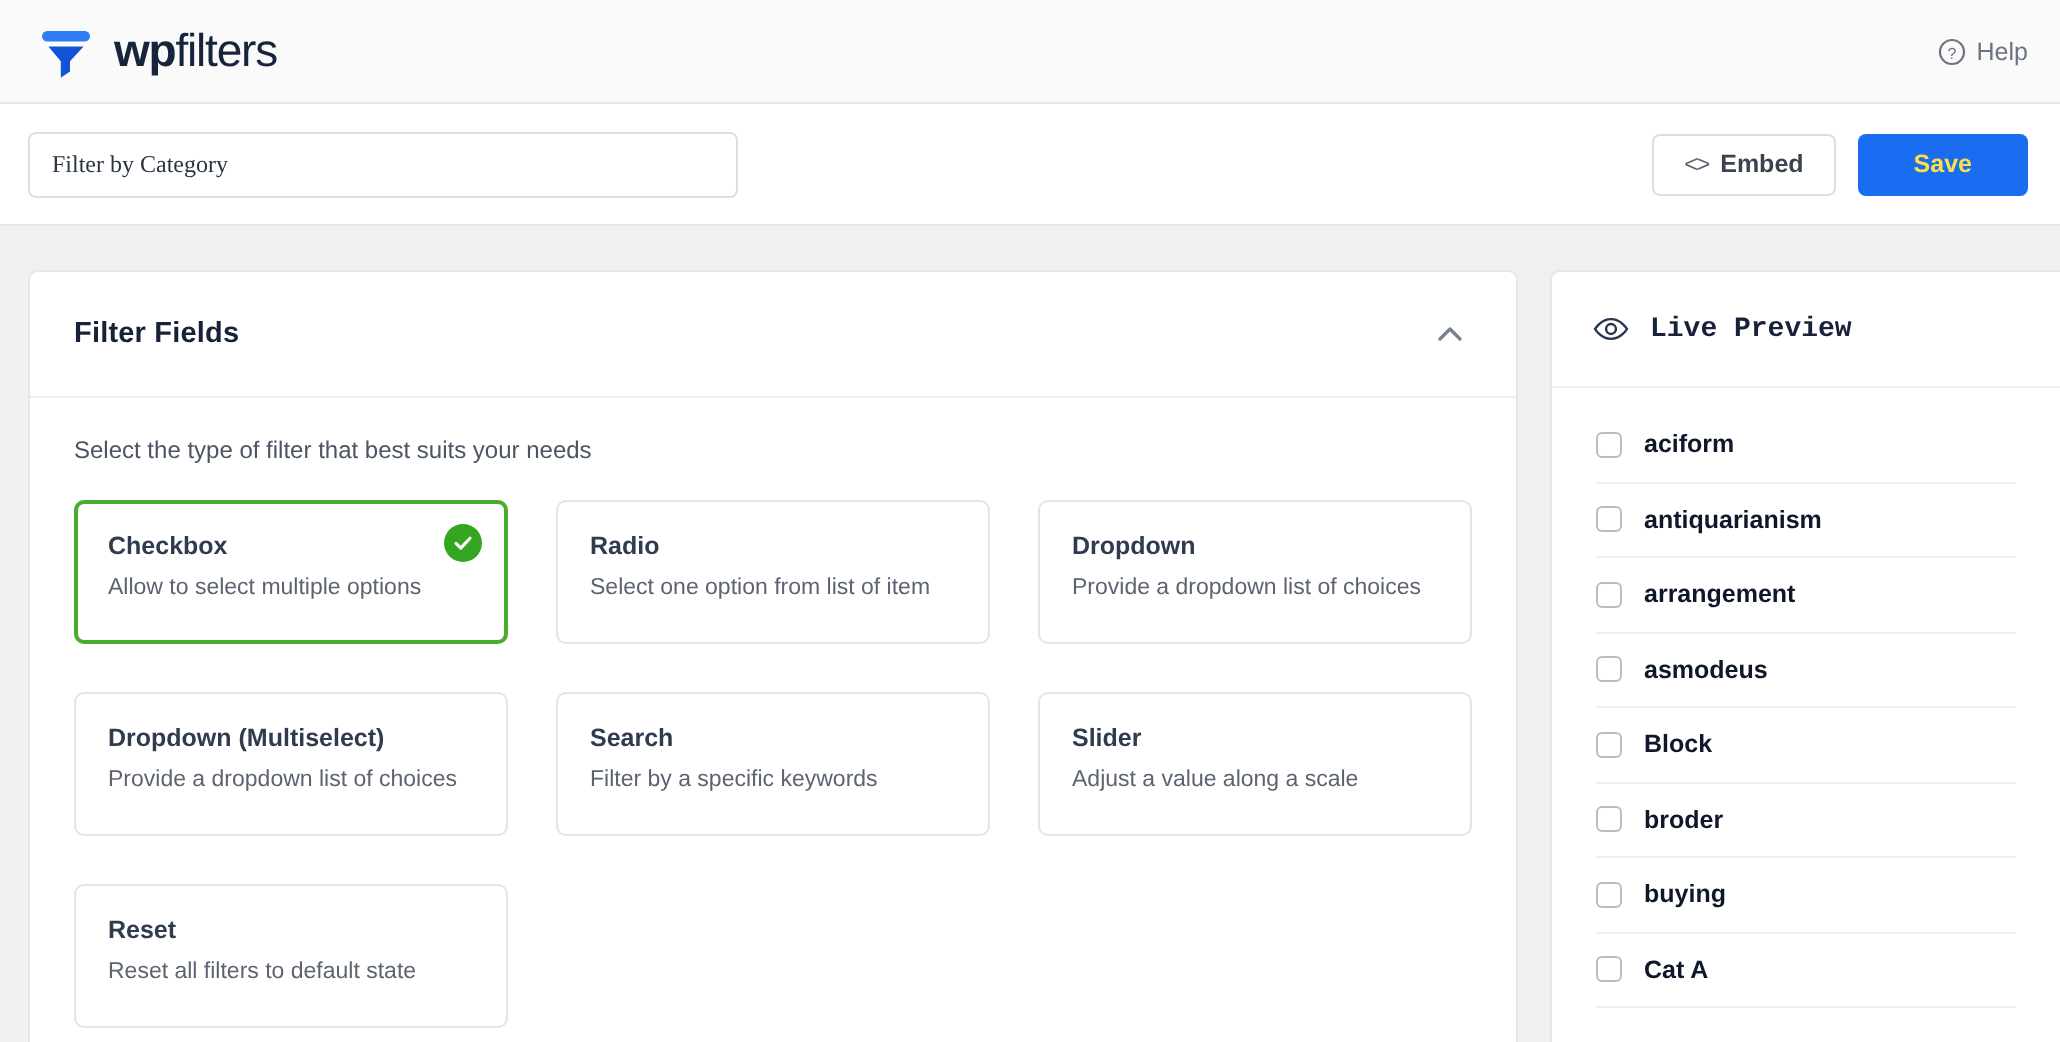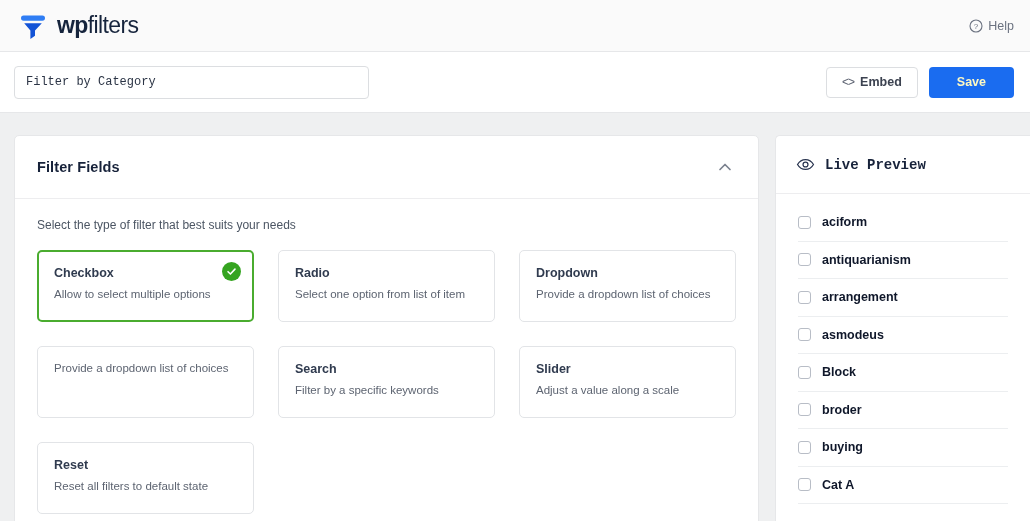--- a/index.html
+++ b/index.html
@@ -52,21 +52,21 @@
     align-items: center;
     justify-content: space-between;
     padding: 0 16px 0 14px;
   }
   .title-input {
     width: 355px;
     height: 33px;
     border: 1px solid #dcdee1;
     border-radius: 4px;
     padding: 0 11px;
-    font-family: Liberation Mono, monospace;
+    font-family: Liberation Serif, serif;
     font-size: 12px;
     color: #2b3445;
     background: #fff;
     outline: none;
   }
   .toolbar-actions { display: flex; align-items: center; gap: 11px; }
   .btn {
     height: 31px;
     border-radius: 4px;
     font-size: 12.5px;
@@ -82,21 +82,21 @@
   .btn-embed {
     background: #fff;
     border-color: #dcdee1;
     color: #3c4250;
     padding: 0 15px;
     min-width: 78px;
   }
   .btn-embed .code { font-weight: 400; font-size: 12px; color: #5b6170; letter-spacing: -1px; }
   .btn-save {
     background: #1a6cf0;
-    color: #fef9c3;
+    color: #fde047;
     padding: 0 27px;
     min-width: 80px;
   }
 
   
   .content {
     display: flex;
     align-items: flex-start;
     gap: 16px;
     padding: 22px 0 0 14px;
@@ -285,20 +285,21 @@
           <div class="fcard-title">Radio</div>
           <div class="fcard-desc">Select one option from list of item</div>
         </div>
 
         <div class="fcard">
           <div class="fcard-title">Dropdown</div>
           <div class="fcard-desc">Provide a dropdown list of choices</div>
         </div>
 
         <div class="fcard">
+          <div class="fcard-title">Dropdown (Multiselect)</div>
           <div class="fcard-desc">Provide a dropdown list of choices</div>
         </div>
 
         <div class="fcard">
           <div class="fcard-title">Search</div>
           <div class="fcard-desc">Filter by a specific keywords</div>
         </div>
 
         <div class="fcard">
           <div class="fcard-title">Slider</div>

